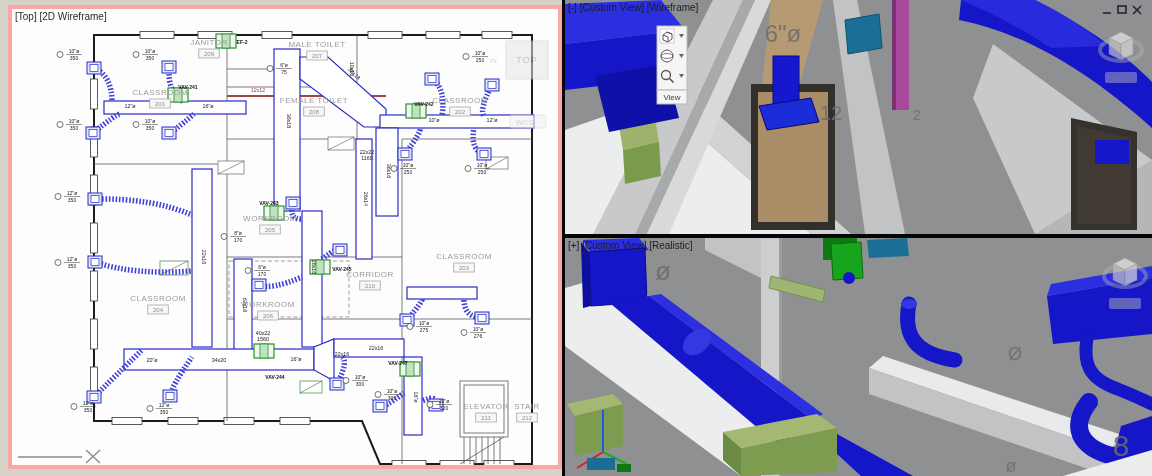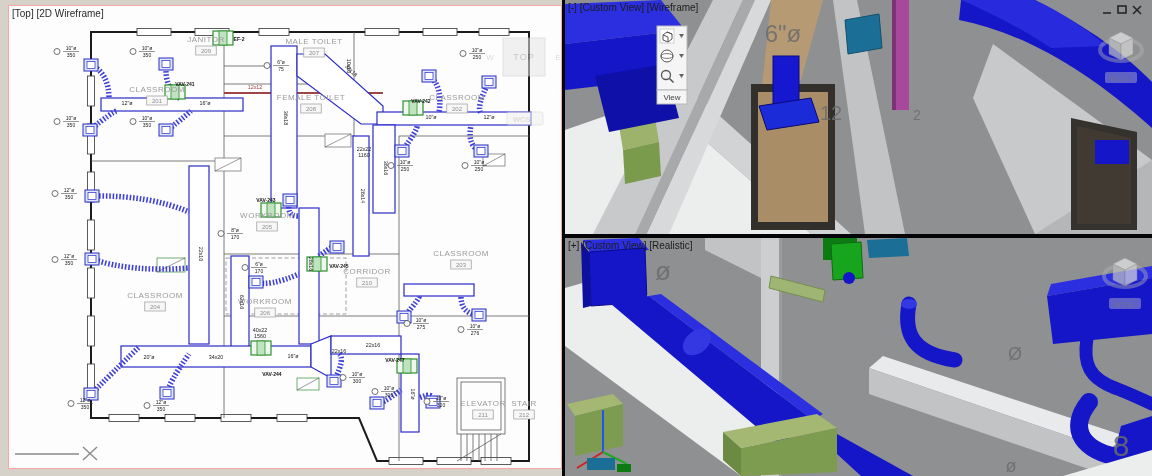--- a/index.html
+++ b/index.html
@@ -4,21 +4,21 @@
 <style>
   html,body{margin:0;padding:0;background:#101016;}
   *{box-sizing:border-box;}
   .app{position:relative;width:1152px;height:476px;overflow:hidden;background:#0c0c14;
        font-family:"Liberation Sans","DejaVu Sans",sans-serif;}
   .frame{position:absolute;background:#d6d2ca;}
   .f-left{left:0;top:0;width:8px;height:476px;}
   .f-top{left:0;top:0;width:562px;height:5px;}
   .f-bottom{left:0;top:469px;width:562px;height:7px;}
   .vp{position:absolute;overflow:hidden;}
-  .vp-plan{left:8px;top:5px;width:554px;height:464px;background:#fdfdfd;border:1px solid #fca5a5;}
+  .vp-plan{left:8px;top:5px;width:554px;height:464px;background:#fdfdfd;border:4px solid #fca5a5;}
   .vp-3d{left:565px;width:587px;background:#8e9092;}
   .vp-top3d{top:0;height:234px;}
   .vp-bot3d{top:238px;height:238px;}
   .vp-label{position:absolute;left:3px;top:2px;font-size:10px;color:#1c1c1c;z-index:5;letter-spacing:0px;}
   .vp-plan .vp-label{color:#2a2a2a;}
   svg{position:absolute;left:0;top:0;}
   .watermark{position:absolute;right:4px;bottom:2px;z-index:9;font-size:38px;font-weight:bold;color:#ffffff;
      letter-spacing:2px;white-space:nowrap;
      text-shadow:-2px 0 0 #111,2px 0 0 #111,0 -2px 0 #111,0 2px 0 #111,-2px -2px 0 #111,2px 2px 0 #111,-2px 2px 0 #111,2px -2px 0 #111;}
   

